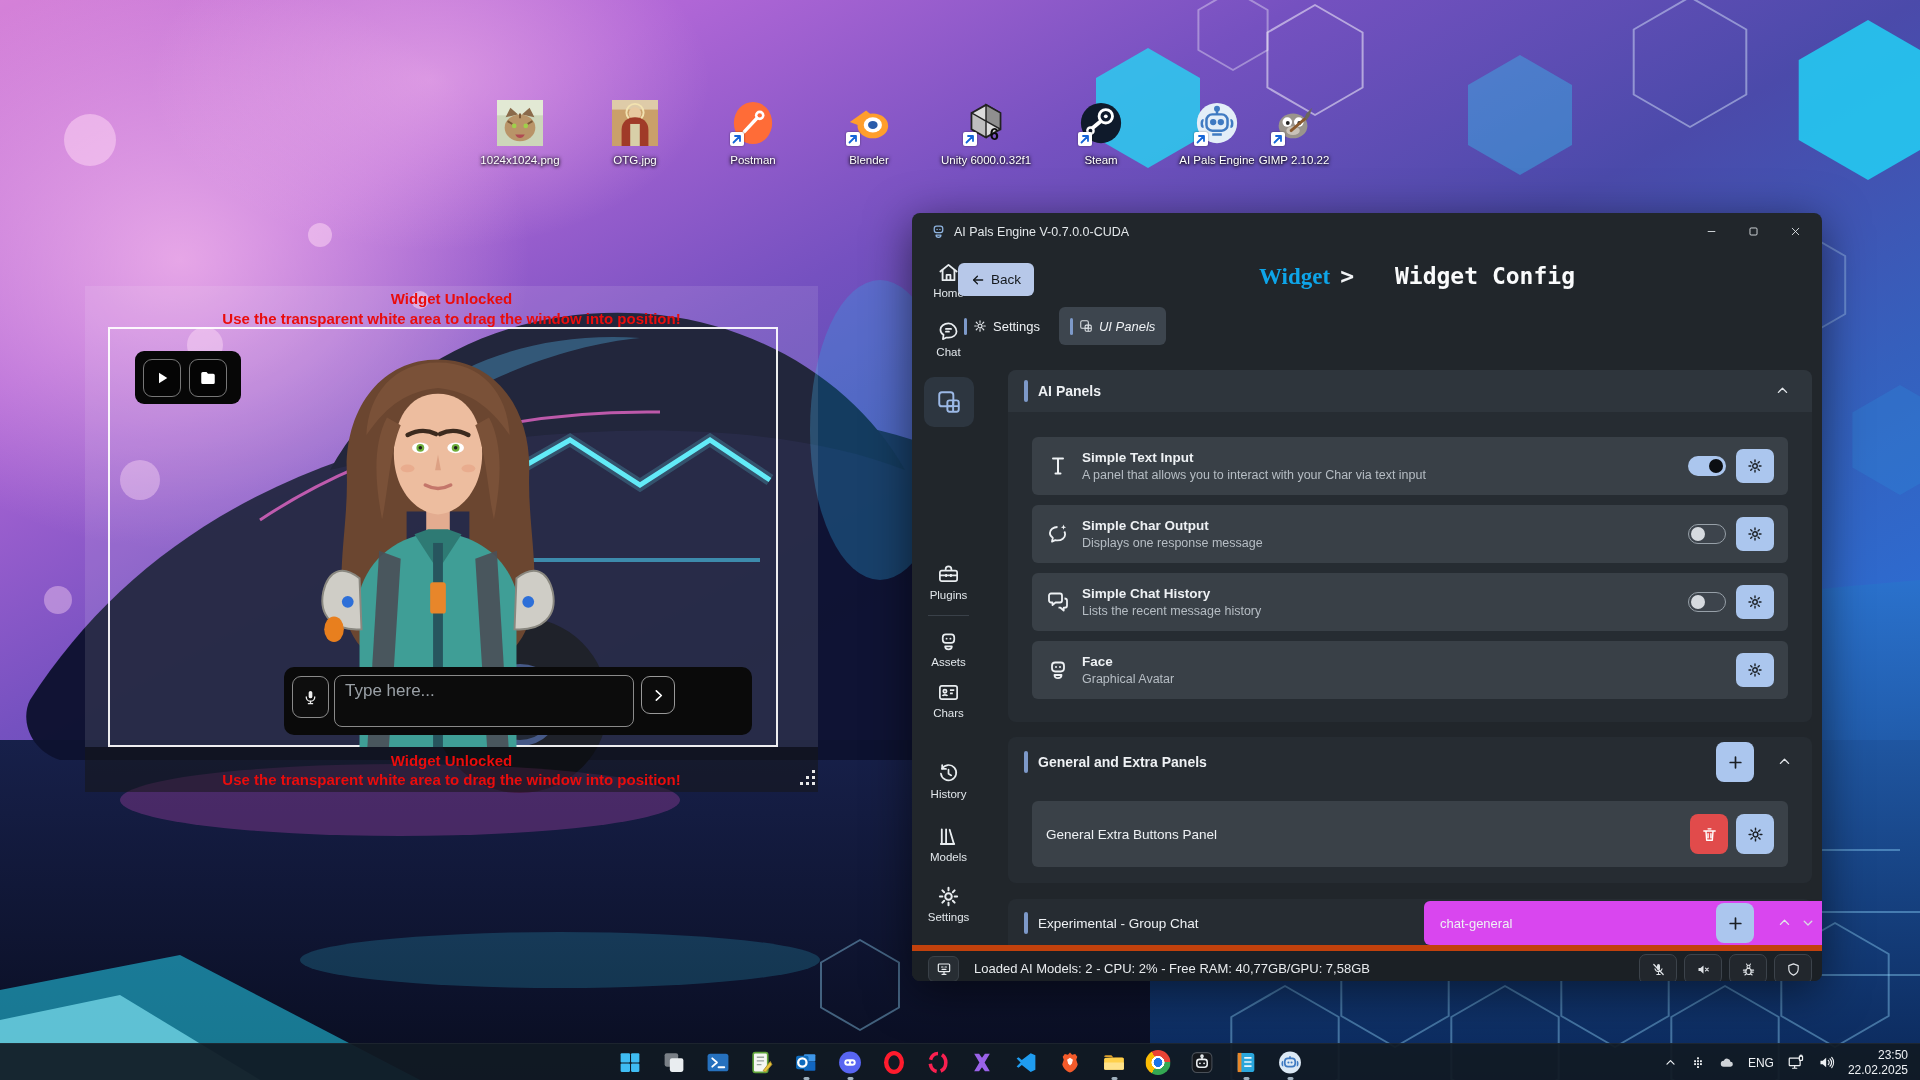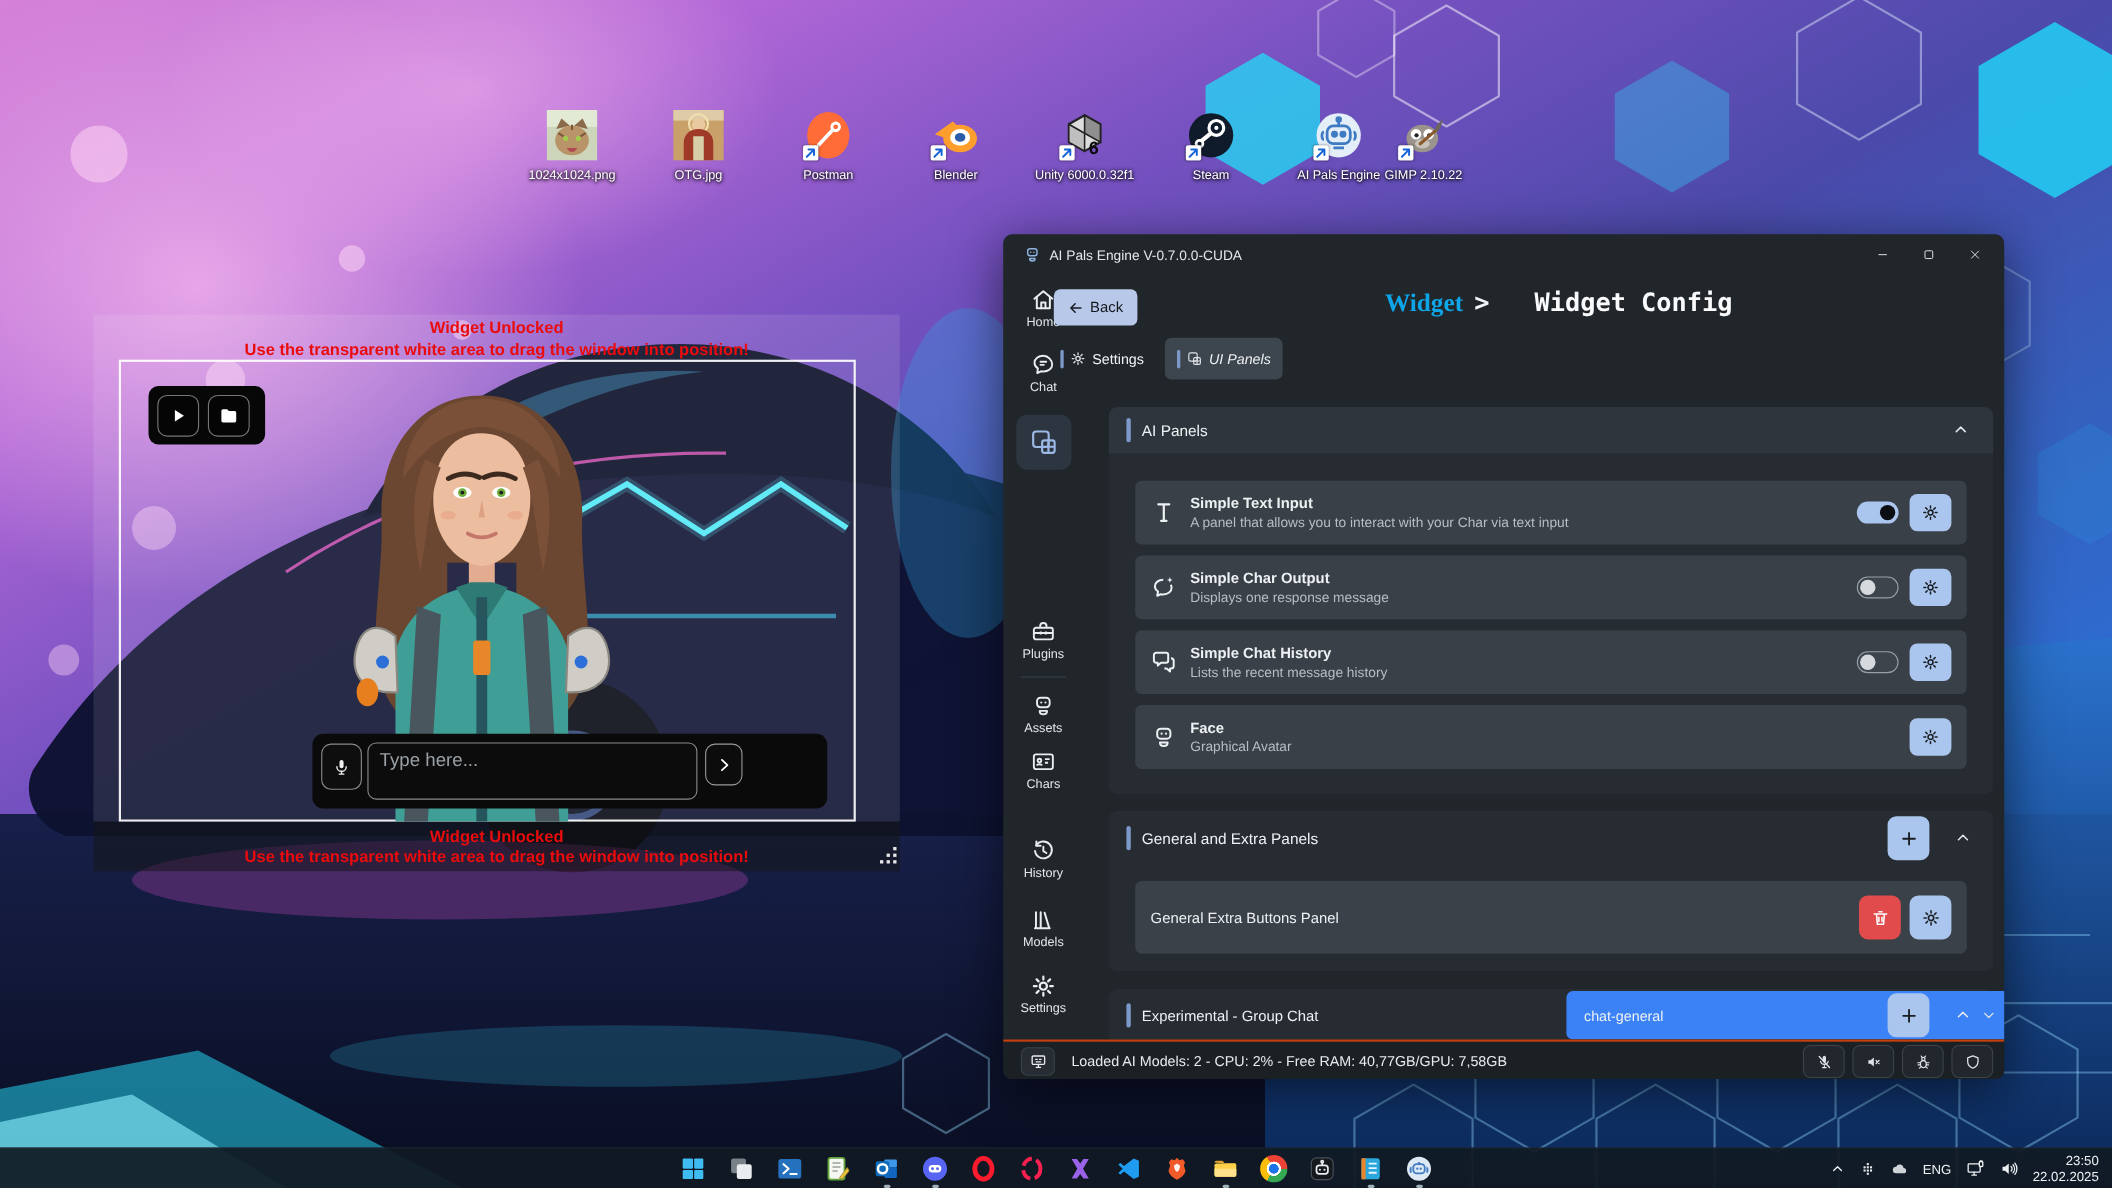--- a/index.html
+++ b/index.html
@@ -74,21 +74,21 @@
   .crumb .cur { color:#fafbfc;margin-left:31px; }
   .tabs { position:absolute; left:41px; top:94px; display:flex; gap:8px; align-items:stretch; height:38px; }
   .tab { display:flex; align-items:center; gap:6px; padding:0 11px; font-size:13px; border-radius:6px; }
   .tab.active { background:#3d454e;font-style:italic; }
   .tab .bar { width:3px; height:17px; background:#7d99c9; border-radius:2px; }
   .tab svg { width:14px; height:14px; color:#dfe3e7; }
 
   .section { position:absolute; left:96px; width:804px; background:#262c32; border-radius:8px; }
   .sec-head { position:relative; width:100%; display:flex; align-items:center; }
   .accent { width:4px; height:22px; background:#7d99c9; border-radius:2px; margin-left:16px; }
-  .sec-title { font-size:14px; font-weight:normal; margin-left:10px; }
+  .sec-title { font-size:14px; font-weight:bold; margin-left:10px; }
   .chev { position:absolute; color:#e2e6ea; }
   .chev svg { width:15px; height:15px; }
   .card { position:absolute; left:24px; width:756px; height:58px; background:#394047; border-radius:6px;
           display:flex; align-items:center; padding:0 14px; }
   .card .picon { width:24px; height:24px; color:#eef1f4; margin-right:12px; flex:none; }
   .card .picon svg { width:24px; height:24px; }
   .card .ctext { flex:1; min-width:0; }
   .cname { font-size:13.5px; font-weight:bold; }
   .cdesc { font-size:12.5px; color:#b6bdc4; margin-top:3px; }
   .toggle { width:38px; height:20px; border-radius:10px; position:relative; margin-right:10px; }
@@ -97,26 +97,26 @@
   .toggle.off { background:#3d444c; border:1px solid #97a0a8; }
   .toggle.off .knob { position:absolute; left:2px; top:2px; width:14px; height:14px; border-radius:50%; background:#d6dadf; }
   .gearbtn { width:38px; height:34px; background:#abc6ee; border-radius:7px; display:flex; align-items:center;
              justify-content:center; color:#1a1f24; flex:none; }
   .gearbtn svg { width:16px; height:16px; }
   .sqbtn { width:38px; height:40px; border-radius:8px; display:flex; align-items:center; justify-content:center; flex:none; }
   .sqbtn svg { width:17px; height:17px; }
   .blue { background:#abc6ee; color:#1a1f24; }
   .red { background:#e14b4b; color:#fff; }
 
-  .dropdown { position:absolute; left:416px; top:2px; width:407px; height:44px; background:#3b82f6; border-radius:6px;
+  .dropdown { position:absolute; left:416px; top:2px; width:407px; height:44px; background:#d946ef; border-radius:6px;
               display:flex; align-items:center; font-size:13px; padding:0 16px; color:#eef1f4; }
   .dropdown svg { width:14px; height:14px; margin-left:auto; color:#d8dde2; }
 
   .statusbar { position:absolute; left:0; bottom:0; width:100%; height:36px; background:#1b2025;
-               border-top:2px solid #c2410c; }
+               border-top:6px solid #c2410c; }
   .sb-monbtn { position:absolute; left:16px; top:5px; width:31px; height:26px; background:#272d33; border:1px solid #3a4148;
                border-radius:6px; display:flex; align-items:center; justify-content:center; color:#e8ecef; }
   .sb-monbtn svg { width:16px; height:16px; }
   .sb-text { position:absolute; left:62px; top:0; height:36px; line-height:36px; font-size:13px; color:#e8ebee; }
   .sb-btns { position:absolute; right:10px; top:3px; display:flex; gap:7px; }
   .sb-btn { width:38px; height:30px; border:1px solid #3c434b; background:#22272d; border-radius:7px;
             display:flex; align-items:center; justify-content:center; color:#dfe3e7; }
   .sb-btn svg { width:15px; height:15px; }
 
   

